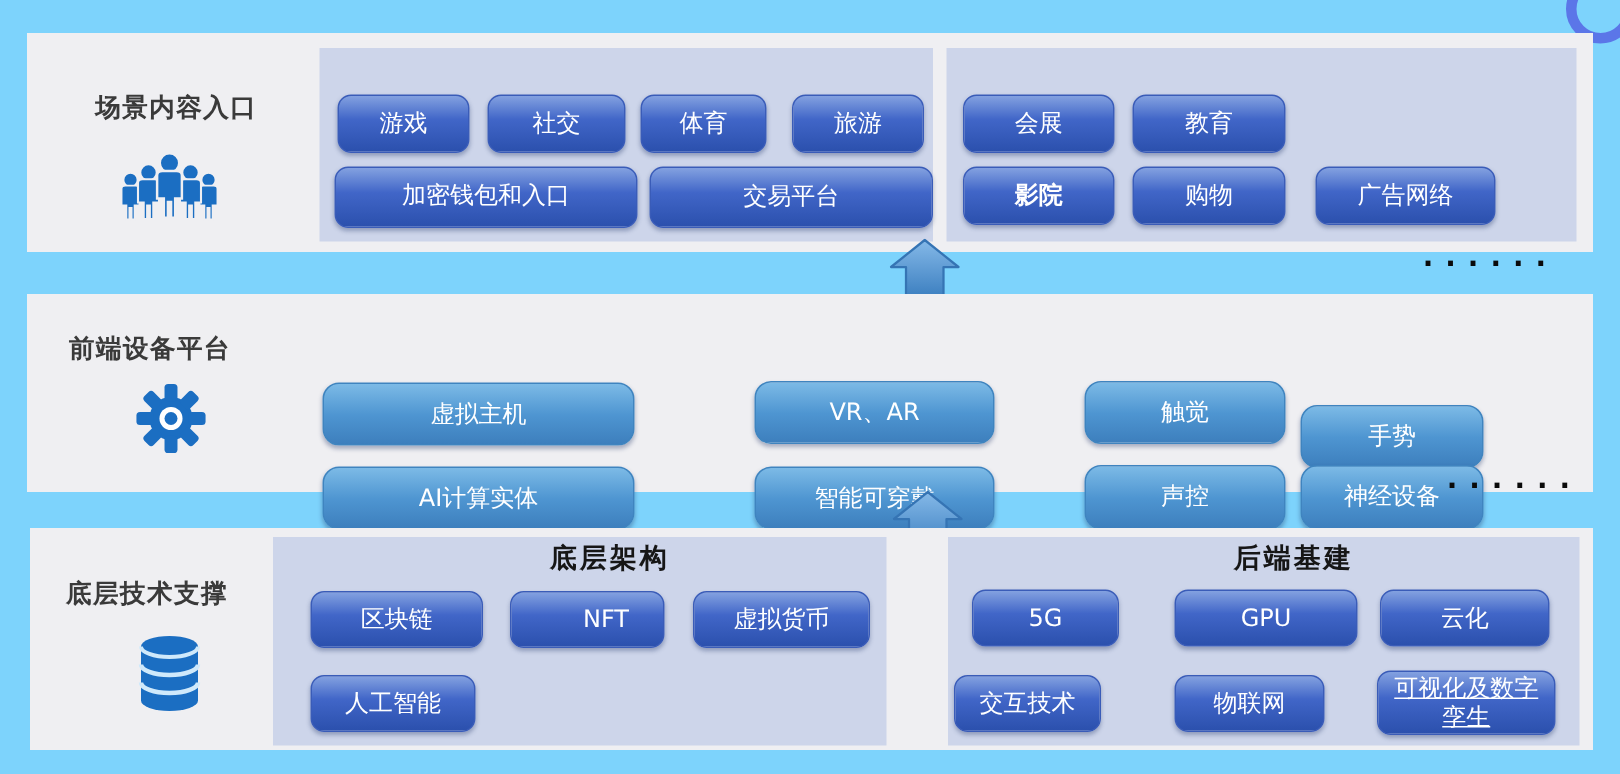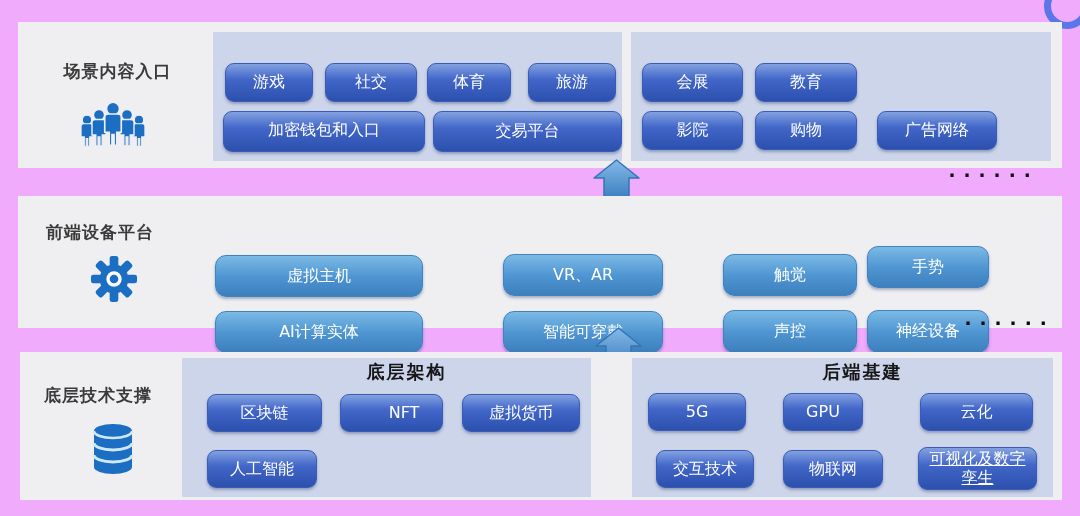--- a/index.html
+++ b/index.html
@@ -1,16 +1,16 @@
 <!DOCTYPE html>
 <html><head>
 <meta charset="utf-8">
 <style>
   html,body{margin:0;padding:0;background:#ffffff;}
-  .canvas{position:relative;width:1080px;height:516px;background:#f0abfc;overflow:hidden;
+  .canvas{position:relative;width:1080px;height:516px;background:#7dd3fc;overflow:hidden;
           font-family:"DejaVu Sans","Liberation Sans",sans-serif;}
   .band{position:absolute;background:#efeff2;}
   .panel{position:absolute;background:#cdd5ea;}
   .btn{position:absolute;display:flex;align-items:center;justify-content:center;
        color:#ffffff;font-size:16px;border-radius:9px;text-align:center;line-height:1.15;
        box-shadow:0 2px 3px rgba(30,50,100,.35);box-sizing:border-box;}
   .btn-royal{background:linear-gradient(180deg,#83a1e0 0%,#4166c8 42%,#2b50ad 100%);
              border:1px solid #3a5cb8;}
   .btn-sky{background:linear-gradient(180deg,#7cbae6 0%,#4e95d1 52%,#3d7fbd 100%);
            border:1px solid #3f84bf;border-radius:11px;margin-top:46px;}
@@ -68,21 +68,21 @@
 
   <div class="btn btn-royal" style="left:225px;top:63px;width:88px;height:39px;">游戏</div>
   <div class="btn btn-royal" style="left:325px;top:63px;width:92px;height:39px;">社交</div>
   <div class="btn btn-royal" style="left:427px;top:63px;width:84px;height:39px;">体育</div>
   <div class="btn btn-royal" style="left:528px;top:63px;width:88px;height:39px;">旅游</div>
   <div class="btn btn-royal" style="left:223px;top:111px;width:202px;height:41px;font-family:Liberation Mono, monospace;">加密钱包和入口</div>
   <div class="btn btn-royal" style="left:433px;top:111px;width:189px;height:41px;">交易平台</div>
 
   <div class="btn btn-royal" style="left:642px;top:63px;width:101px;height:39px;">会展</div>
   <div class="btn btn-royal" style="left:755px;top:63px;width:102px;height:39px;">教育</div>
-  <div class="btn btn-royal" style="left:642px;top:111px;width:101px;height:39px;">影院</div>
+  <div class="btn btn-royal" style="left:642px;top:111px;width:101px;height:39px;font-weight:bold;">影院</div>
   <div class="btn btn-royal" style="left:755px;top:111px;width:102px;height:39px;">购物</div>
   <div class="btn btn-royal" style="left:877px;top:111px;width:120px;height:39px;">广告网络</div>
 
   <div class="dots" style="left:946px;top:160px;">......</div>
 
   <div class="icon-box" style="left:592px;top:159px;width:49px;height:40px;">
     <svg width="49" height="40" viewBox="0 0 49 40">
       <defs>
           <linearGradient id="ag1" x1="0" y1="0" x2="0" y2="1">
         <stop offset="0" stop-color="#85b9e8"></stop>
@@ -116,21 +116,21 @@
       <circle cx="50" cy="50" r="9" fill="#1b6ec2"></circle>
     </svg>
   </div>
 
   <div class="btn btn-sky" style="left:215px;top:209px;width:208px;height:42px;">虚拟主机</div>
   <div class="btn btn-sky" style="left:215px;top:265px;width:208px;height:42px;">AI计算实体</div>
   <div class="btn btn-sky" style="left:503px;top:208px;width:160px;height:42px;">VR、AR</div>
   <div class="btn btn-sky" style="left:503px;top:265px;width:160px;height:42px;">智能可穿戴</div>
   <div class="btn btn-sky" style="left:723px;top:208px;width:134px;height:42px;">触觉</div>
   <div class="btn btn-sky" style="left:723px;top:264px;width:134px;height:43px;">声控</div>
-  <div class="btn btn-sky" style="left:867px;top:200px;width:122px;height:42px;">手势</div>
+  <div class="btn btn-sky" style="left:867px;top:224px;width:122px;height:42px;">手势</div>
   <div class="btn btn-sky" style="left:867px;top:264px;width:122px;height:43px;">神经设备</div>
 
   <div class="dots" style="left:962px;top:308px;">......</div>
 
   <div class="icon-box" style="left:594px;top:327px;width:49px;height:40px;">
     <svg width="49" height="40" viewBox="0 0 49 40">
       <defs>
           <linearGradient id="ag2" x1="0" y1="0" x2="0" y2="1">
         <stop offset="0" stop-color="#85b9e8"></stop>
             <stop offset="1" stop-color="#3c7fc0"></stop>
@@ -161,19 +161,19 @@
 
   <div class="panel-title" style="left:182px;top:360px;width:409px;">底层架构</div>
   <div class="panel-title" style="left:632px;top:360px;width:421px;">后端基建</div>
 
   <div class="btn btn-royal" style="left:207px;top:394px;width:115px;height:38px;">区块链</div>
   <div class="btn btn-royal" style="left:340px;top:394px;width:103px;height:38px;padding-left:25px;">NFT</div>
   <div class="btn btn-royal" style="left:462px;top:394px;width:118px;height:38px;">虚拟货币</div>
   <div class="btn btn-royal" style="left:207px;top:450px;width:110px;height:38px;">人工智能</div>
 
   <div class="btn btn-royal" style="left:648px;top:393px;width:98px;height:38px;">5G</div>
-  <div class="btn btn-royal" style="left:783px;top:393px;width:80px;height:38px;">GPU</div>
+  <div class="btn btn-royal" style="left:783px;top:393px;width:122px;height:38px;">GPU</div>
   <div class="btn btn-royal" style="left:920px;top:393px;width:113px;height:38px;">云化</div>
-  <div class="btn btn-royal" style="left:656px;top:450px;width:98px;height:38px;">交互技术</div>
+  <div class="btn btn-royal" style="left:636px;top:450px;width:98px;height:38px;">交互技术</div>
   <div class="btn btn-royal" style="left:783px;top:450px;width:100px;height:38px;">物联网</div>
   <div class="btn btn-royal btn-small" style="left:918px;top:447px;width:119px;height:43px;">可视化及数字孪生</div>
 
 </div>
 
 </body></html>

